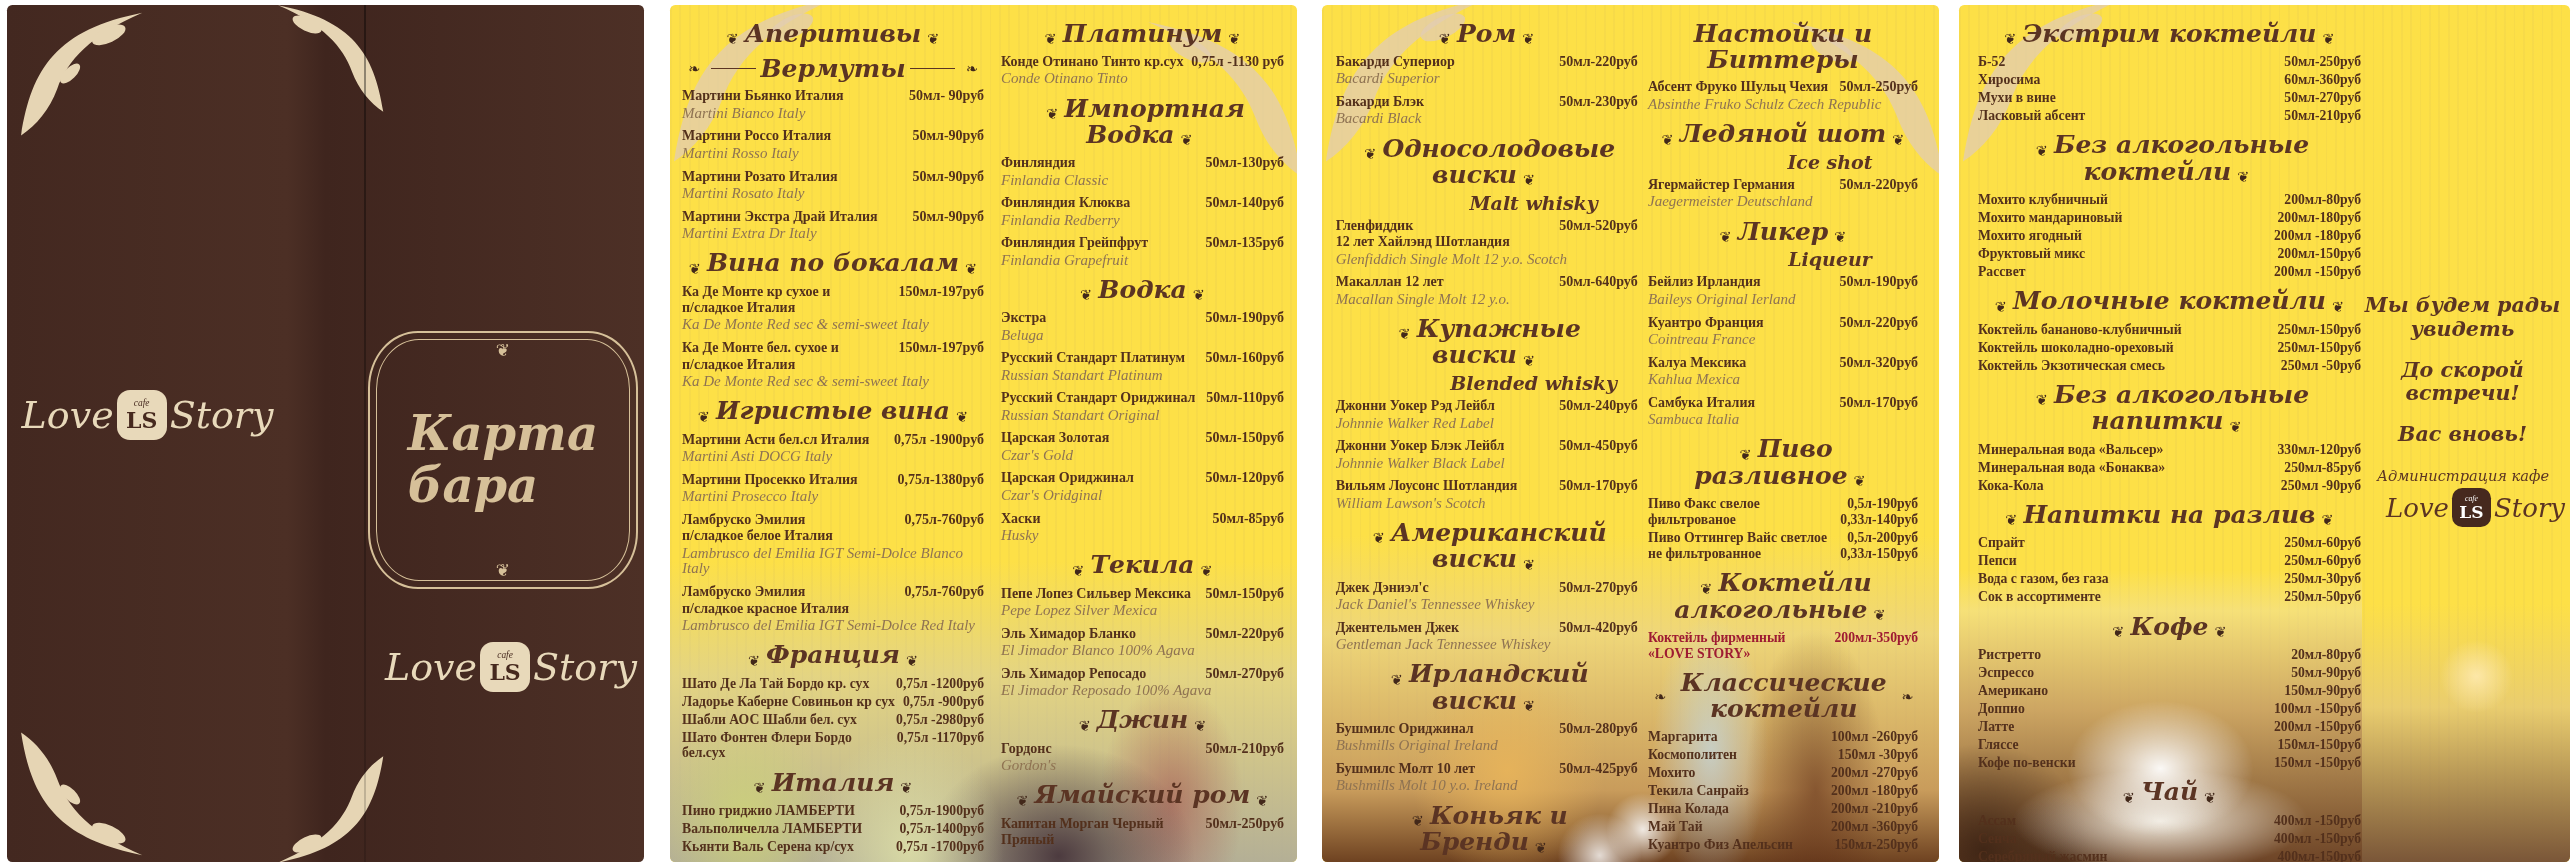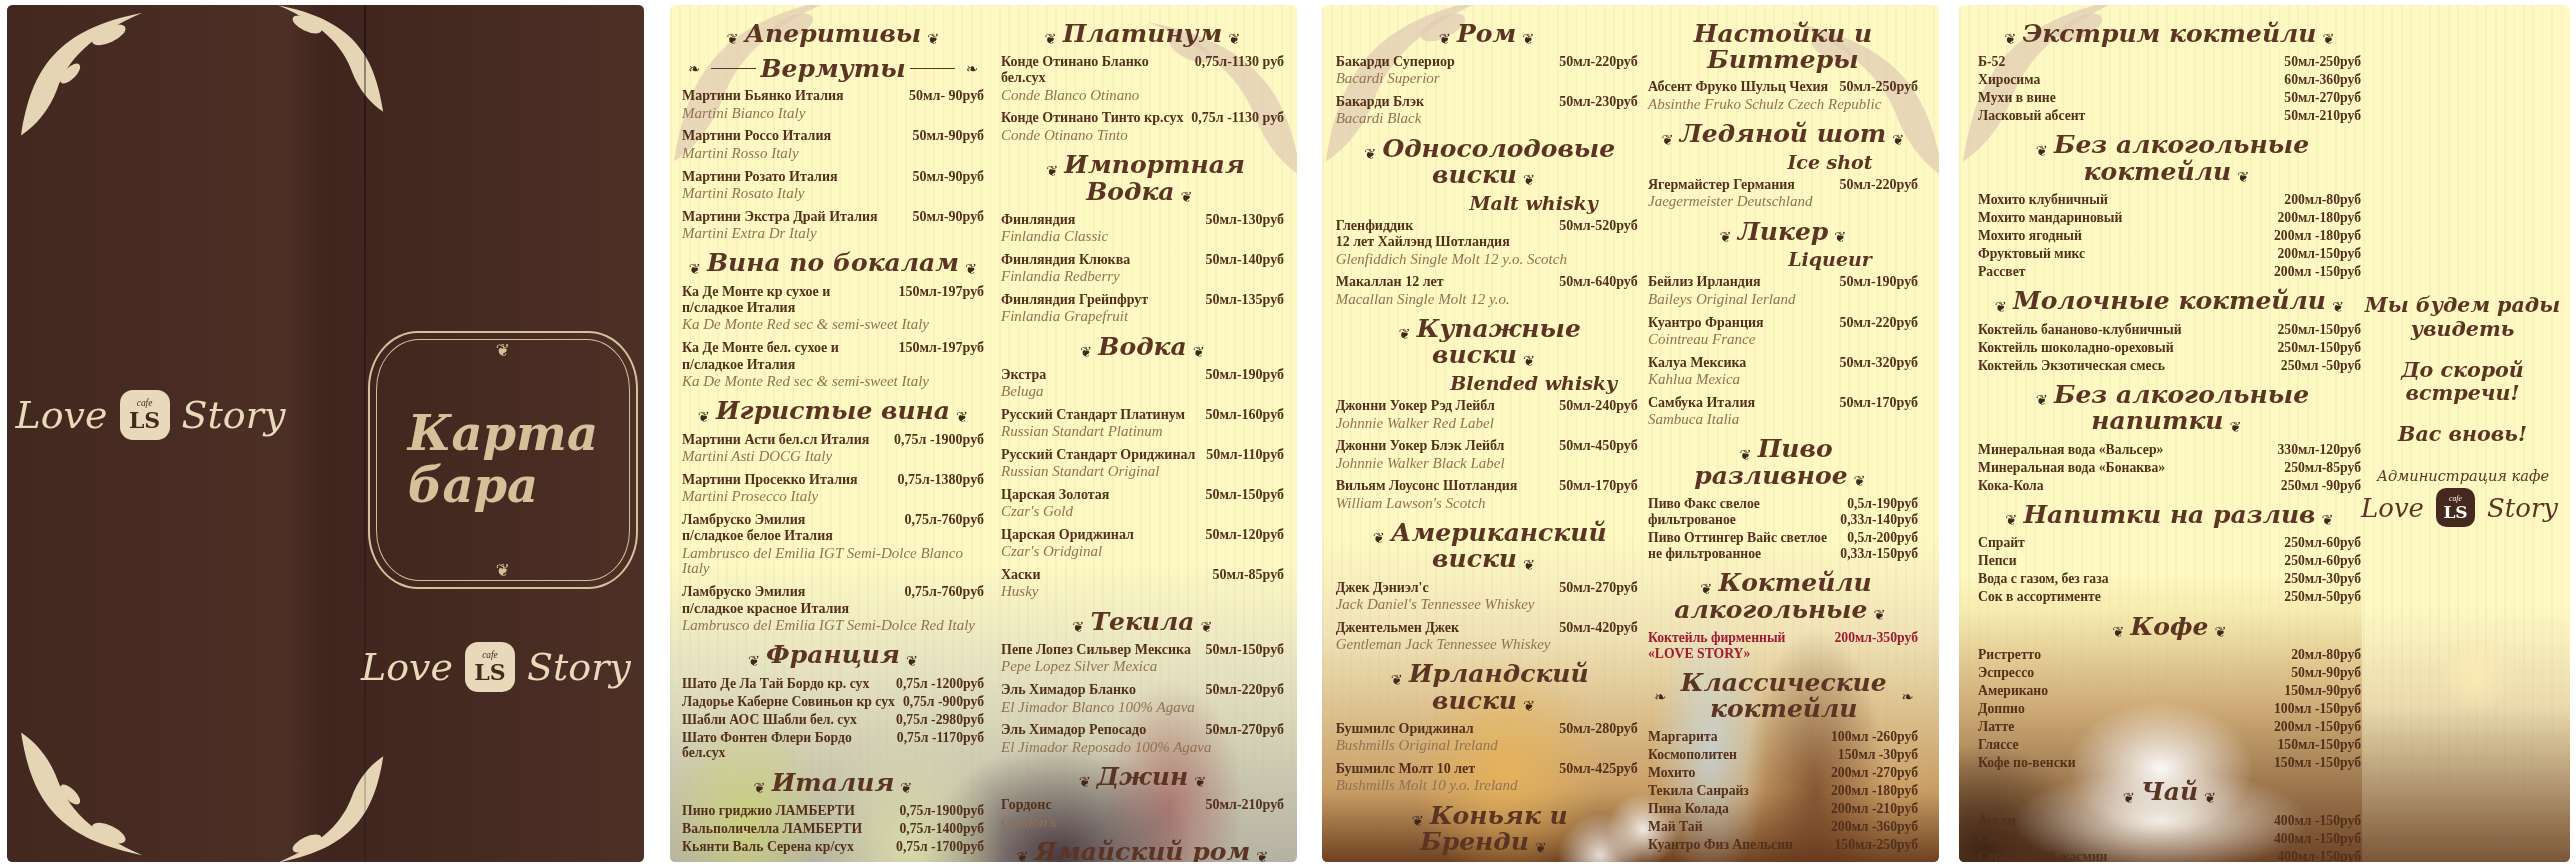--- a/index.html
+++ b/index.html
@@ -1,29 +1,29 @@
 <!DOCTYPE html>
 <html style="font-size:13.7px"><head>
 <meta charset="utf-8">
 <style>
   html,body{margin:0;padding:0;}
   body{width:2576px;height:867px;position:relative;background:#ffffff;
        font-family:"Liberation Serif",serif;overflow:hidden;}
   .sheet{position:absolute;inset:0;}
-  .panel{position:absolute;top:5.2px;height:857px;background:#fef9c3;border-radius:5.2px;overflow:hidden;}
+  .panel{position:absolute;top:5.2px;height:857px;background:#fde047;border-radius:5.2px;overflow:hidden;}
   .panel.menu::before{content:"";position:absolute;inset:0;z-index:0;
        background:repeating-linear-gradient(90deg,rgba(170,145,100,.07) 0 1.7px,rgba(0,0,0,0) 1.7px 9.4px);}
   
   .cover{left:6.9px;width:637px;background:linear-gradient(90deg,#432820 0%,#4c2f25 44%,#3f251e 50%,#4d3026 100%);}
   .fold{position:absolute;left:357px;top:0;bottom:0;width:2.6px;z-index:1;
         background:linear-gradient(180deg,rgba(0,0,0,.4),rgba(0,0,0,.15));}
   .orn{position:absolute;z-index:1;}
   .orn path,.orn ellipse{fill:#e6d5b4;}
   .orn.pale path,.orn.pale ellipse{fill:#e2ccb3;opacity:.75;}
-  .brand-row{display:flex;align-items:center;justify-content:flex-start;gap:12px;z-index:2;}
+  .brand-row{display:flex;align-items:center;justify-content:flex-end;gap:3px;z-index:2;}
   .brand-word{font-family:"DejaVu Serif",serif;font-style:italic;font-size:38px;color:#e8d9ba;}
   .badge{width:50px;height:50px;border-radius:13px;display:flex;flex-direction:column;align-items:center;
          justify-content:center;background:#e8d9ba;color:#46291e;flex-shrink:0;}
   .badge .cafe{font-size:9.4px;font-style:italic;line-height:1;margin-bottom:0.9px;}
   .badge .ls{font-family:"DejaVu Serif",serif;font-size:22px;font-weight:bold;line-height:1;}
   .badge.dark{background:#46291e;color:#ffffff;width:39px;height:39px;border-radius:10.3px;}
   .badge.dark .cafe{font-size:7.7px;}
   .badge.dark .ls{font-size:17px;}
   .brand-left{position:absolute;left:8.6px;top:385px;width:258px;}
   .brand-bottom{position:absolute;left:354px;top:637px;width:276px;}
@@ -301,27 +301,20 @@
               <span class="i-price">0,75л -1700руб</span>
             </div>
           </div>
         </section>
       </div>
     <div class="col" id="p2c2">
         <section class="msec">
           <div class="sec-h script"><span class="flo">❦</span><span class="t">Платинум</span><span class="flo">❦</span></div>
           <div class="item">
             <div class="i-main">
-              <span class="i-name">Конде Отинано Бланко бел.сух</span>
-              <span class="i-price">0,75л-1130 руб</span>
-            </div>
-            <div class="i-sub">Conde Blanco Otinano</div>
-          </div>
-          <div class="item">
-            <div class="i-main">
               <span class="i-name">Конде Отинано Тинто кр.сух</span>
               <span class="i-price">0,75л -1130 руб</span>
             </div>
             <div class="i-sub">Conde Otinano Tinto</div>
           </div>
         </section>
         <section class="msec">
           <div class="sec-h script"><span class="flo">❦</span><span class="t">Импортная Водка</span><span class="flo">❦</span></div>
           <div class="item">
             <div class="i-main">

